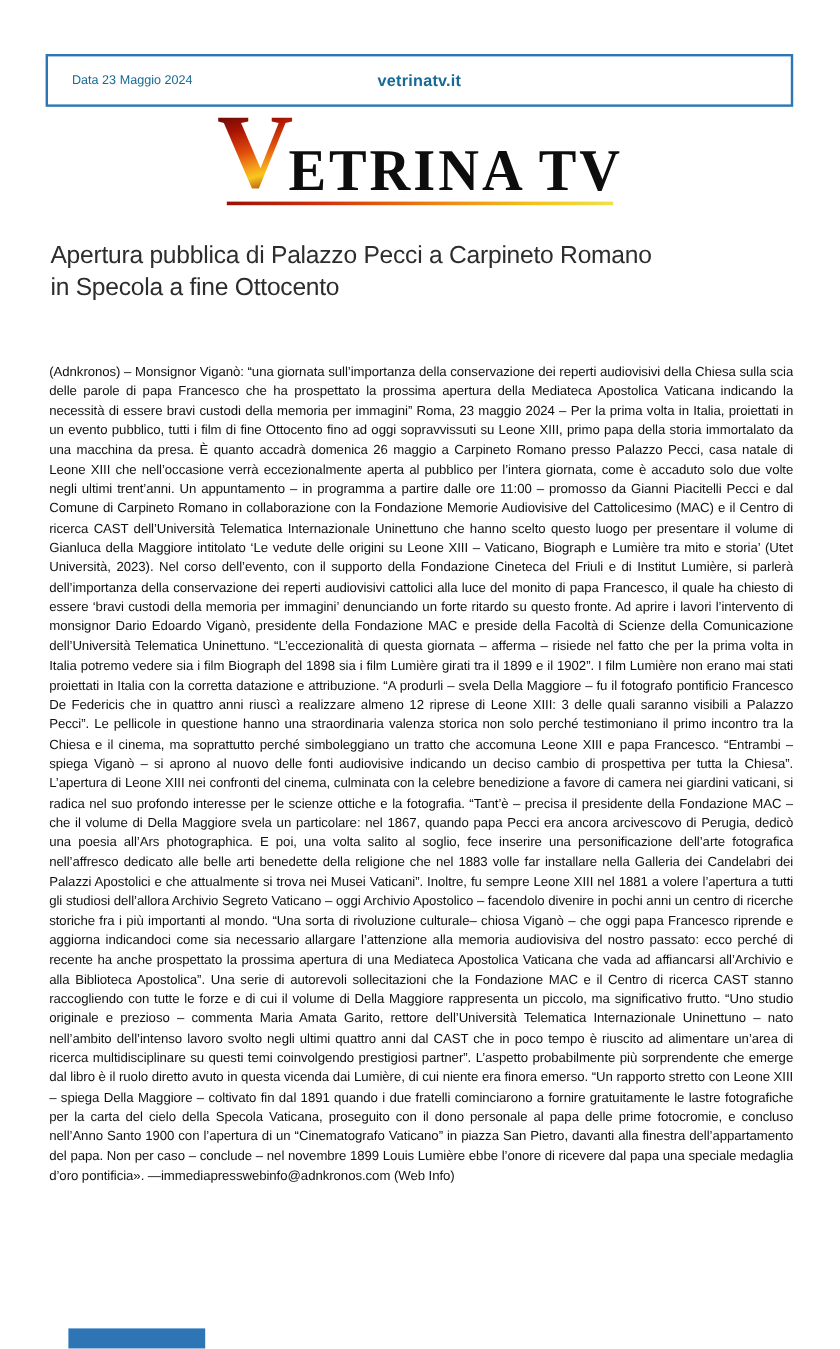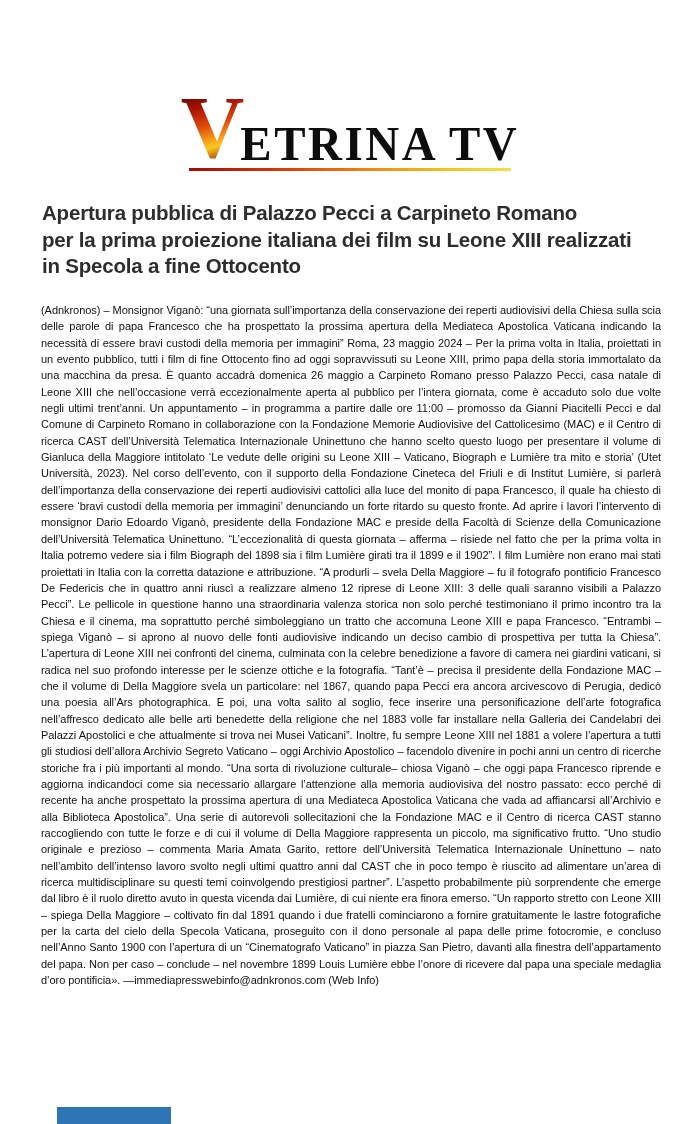--- a/index.html
+++ b/index.html
@@ -44,53 +44,56 @@
     letter-spacing:2.5px;font-weight:600;
     transform:scaleY(1.05);
   }
   .logo-underline{
     width:322px;height:3px;margin-top:5px;
     background:linear-gradient(90deg,#9c1004 0%,#d3310a 25%,#ef8412 55%,#f4c31c 80%,#f0e24a 100%);
   }
   
   .headline{
     position:absolute;left:42px;top:200px;width:625px;
-    font-size:20.5px;line-height:26.5px;color:#2d2d2d;font-weight:700;
+    font-size:20.5px;line-height:26.5px;color:#2d2d2d;font-weight:400;
     letter-spacing:-0.2px;
   }
   
   .body-text{
     position:absolute;left:41px;top:302px;width:620px;height:794px;
     font-size:11px;line-height:16.35px;color:#111111;
     text-align:justify;letter-spacing:-0.05px;
     overflow:hidden;
   }
   
   .footer-accent{
     position:absolute;left:57px;top:1107px;width:114px;height:17px;
     background:#2e75b6;
   }
 </style>
 </head>
 <body>
 
 <div class="page">
 
+  <div class="header-bar">
+    <span class="header-date">Data 23 Maggio 2024</span>
+    <span class="header-site">vetrinatv.it</span>
+  </div>
 
   <div class="logo">
     <div class="logo-text">
       <span class="logo-v">V</span>
       <span class="logo-rest">ETRINA TV</span>
     </div>
     <div class="logo-underline"></div>
   </div>
 
   <div class="headline">
     <div>Apertura pubblica di Palazzo Pecci a Carpineto Romano</div>
-    <div>per la prima proiezione italiana dei film su Leone XIII realizzati</div>
     <div>in Specola a fine Ottocento</div>
   </div>
 
   <div class="body-text">(Adnkronos) – Monsignor Viganò: “una giornata sull’importanza della conservazione dei reperti audiovisivi della Chiesa sulla scia delle parole di papa Francesco che ha prospettato la prossima apertura della Mediateca Apostolica Vaticana indicando la necessità di essere bravi custodi della memoria per immagini” Roma, 23 maggio 2024 – Per la prima volta in Italia, proiettati in un evento pubblico, tutti i film di fine Ottocento fino ad oggi sopravvissuti su Leone XIII, primo papa della storia immortalato da una macchina da presa. È quanto accadrà domenica 26 maggio a Carpineto Romano presso Palazzo Pecci, casa natale di Leone XIII che nell’occasione verrà eccezionalmente aperta al pubblico per l’intera giornata, come è accaduto solo due volte negli ultimi trent’anni.  Un appuntamento – in programma a partire dalle ore 11:00 – promosso da Gianni Piacitelli Pecci e dal Comune di Carpineto Romano in collaborazione con la Fondazione Memorie Audiovisive del Cattolicesimo (MAC) e il Centro di ricerca CAST dell’Università Telematica Internazionale Uninettuno che hanno scelto questo luogo per presentare il volume di Gianluca della Maggiore intitolato ‘Le vedute delle origini su Leone XIII – Vaticano, Biograph e Lumière tra mito e storia’ (Utet Università, 2023). Nel corso dell’evento, con il supporto della Fondazione Cineteca del Friuli e di Institut Lumière, si parlerà dell’importanza della conservazione dei reperti audiovisivi cattolici alla luce del monito di papa Francesco, il quale ha chiesto di essere ‘bravi custodi della memoria per immagini’ denunciando un forte ritardo su questo fronte. Ad aprire i lavori l’intervento di monsignor Dario Edoardo Viganò, presidente della Fondazione MAC e preside della Facoltà di Scienze della Comunicazione dell’Università Telematica Uninettuno. “L’eccezionalità di questa giornata – afferma – risiede nel fatto che per la prima volta in Italia potremo vedere sia i film Biograph del 1898 sia i film Lumière girati tra il 1899 e il 1902”. I film Lumière non erano mai stati proiettati in Italia con la corretta datazione e attribuzione. “A produrli – svela Della Maggiore – fu il fotografo pontificio Francesco De Federicis che in quattro anni riuscì a realizzare almeno 12 riprese di Leone XIII: 3 delle quali saranno visibili a Palazzo Pecci”. Le pellicole in questione hanno una straordinaria valenza storica non solo perché testimoniano il primo incontro tra la Chiesa e il cinema, ma soprattutto perché simboleggiano un tratto che accomuna Leone XIII e papa Francesco. “Entrambi – spiega Viganò – si aprono al nuovo delle fonti audiovisive indicando un deciso cambio di prospettiva per tutta la Chiesa”. L’apertura di Leone XIII nei confronti del cinema, culminata con la celebre benedizione a favore di camera nei giardini vaticani, si radica nel suo profondo interesse per le scienze ottiche e la fotografia. “Tant’è – precisa il presidente della Fondazione MAC – che il volume di Della Maggiore svela un particolare: nel 1867, quando papa Pecci era ancora arcivescovo di Perugia, dedicò una poesia all’Ars photographica. E poi, una volta salito al soglio, fece inserire una personificazione dell’arte fotografica nell’affresco dedicato alle belle arti benedette della religione che nel 1883 volle far installare nella Galleria dei Candelabri dei Palazzi Apostolici e che attualmente si trova nei Musei Vaticani”. Inoltre, fu sempre Leone XIII nel 1881 a volere l’apertura a tutti gli studiosi dell’allora Archivio Segreto Vaticano – oggi Archivio Apostolico – facendolo divenire in pochi anni un centro di ricerche storiche fra i più importanti al mondo. “Una sorta di rivoluzione culturale– chiosa Viganò – che oggi papa Francesco riprende e aggiorna indicandoci come sia necessario allargare l’attenzione alla memoria audiovisiva del nostro passato: ecco perché di recente ha anche prospettato la prossima apertura di una Mediateca Apostolica Vaticana che vada ad affiancarsi all’Archivio e alla Biblioteca Apostolica”. Una serie di autorevoli sollecitazioni che la Fondazione MAC e il Centro di ricerca CAST stanno raccogliendo con tutte le forze e di cui il volume di Della Maggiore rappresenta un piccolo, ma significativo frutto. “Uno studio originale e prezioso – commenta Maria Amata Garito, rettore dell’Università Telematica Internazionale Uninettuno – nato nell’ambito dell’intenso lavoro svolto negli ultimi quattro anni dal CAST che in poco tempo è riuscito ad alimentare un’area di ricerca multidisciplinare su questi temi coinvolgendo prestigiosi partner”.  L’aspetto probabilmente più sorprendente che emerge dal libro è il ruolo diretto avuto in questa vicenda dai Lumière, di cui niente era finora emerso. “Un rapporto stretto con Leone XIII – spiega Della Maggiore – coltivato fin dal 1891 quando i due fratelli cominciarono a fornire gratuitamente le lastre fotografiche per la carta del cielo della Specola Vaticana, proseguito con il dono personale al papa delle prime fotocromie, e concluso nell’Anno Santo 1900 con l’apertura di un “Cinematografo Vaticano” in piazza San Pietro, davanti alla finestra dell’appartamento del papa. Non per caso – conclude – nel novembre 1899 Louis Lumière ebbe l’onore di ricevere dal papa una speciale medaglia d’oro pontificia».  —immediapresswebinfo@adnkronos.com (Web Info)</div>
 
   <div class="footer-accent"></div>
 
 </div>
 
 </body></html>

